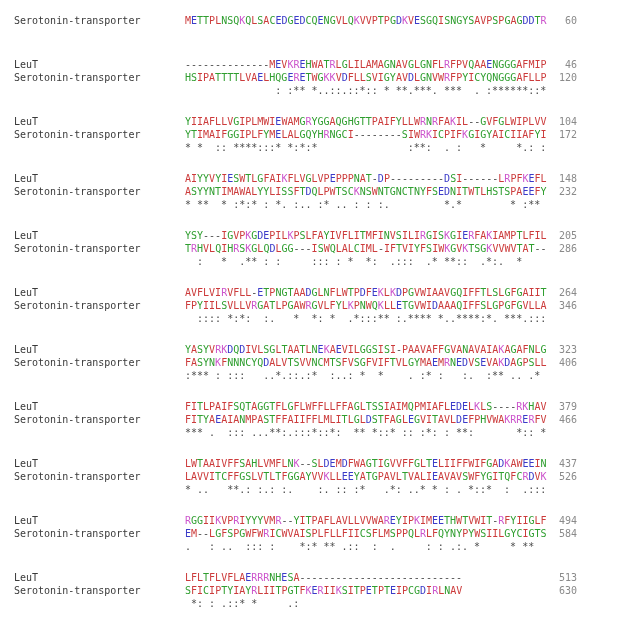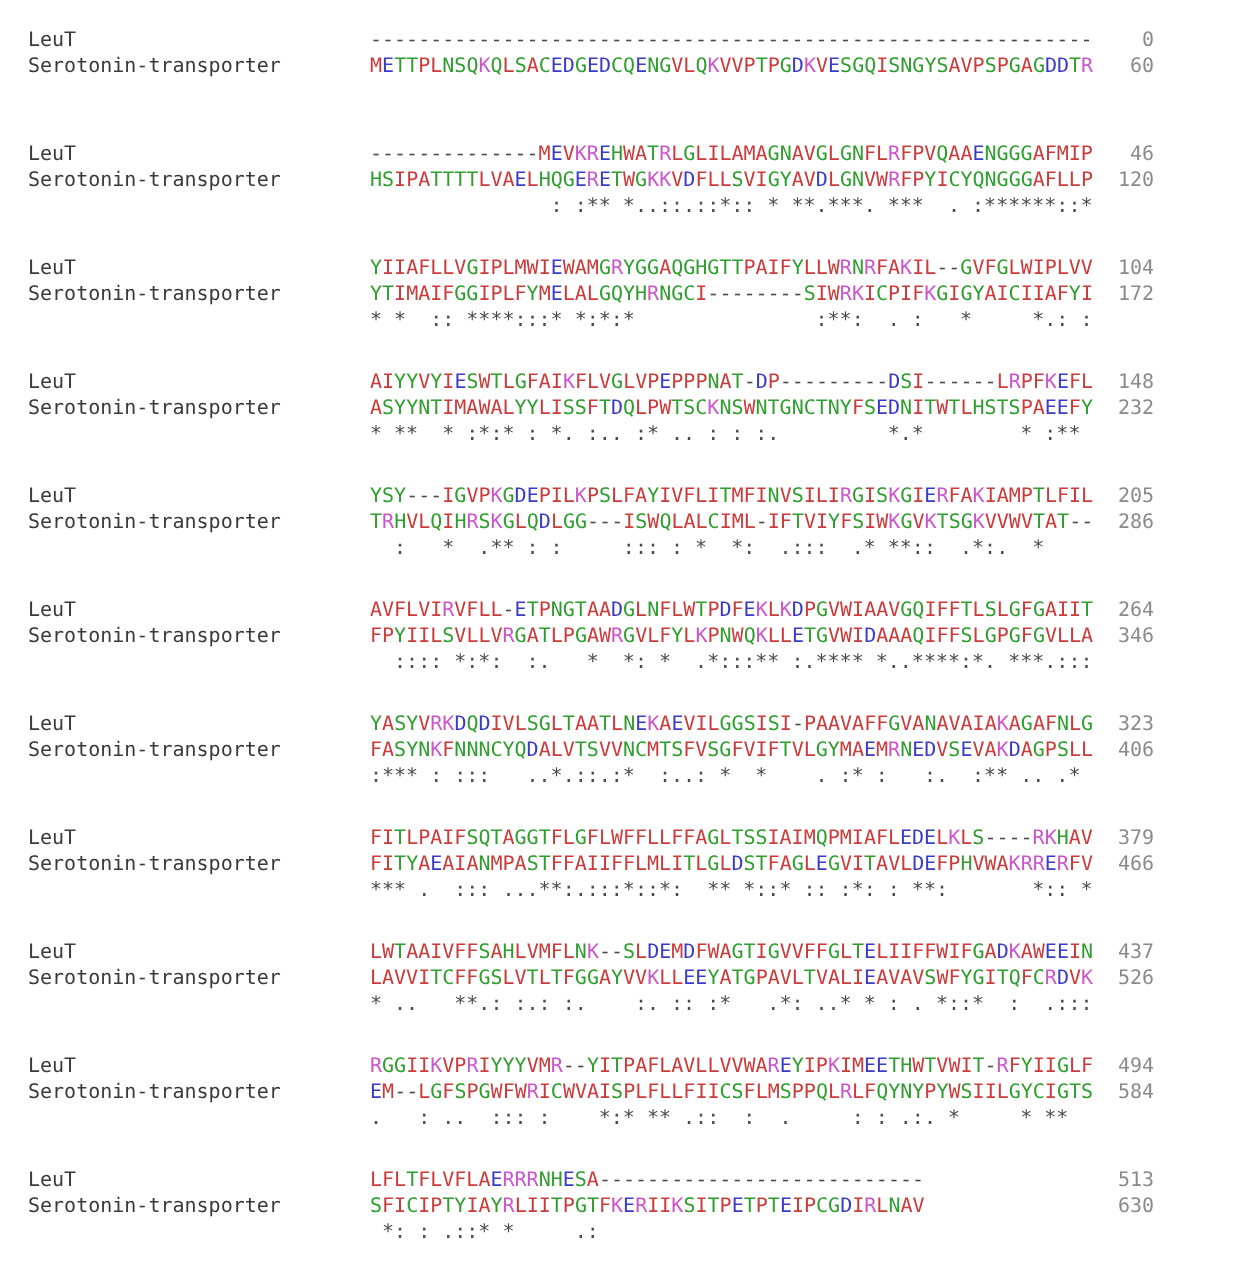--- a/index.html
+++ b/index.html
@@ -52,21 +52,20 @@
   .c-m { color: #cc55cc; }   
   .c-g { color: #2f9e2f; }   
   .c-x { color: #4a4a4a; }   
   .cons { color: #4a4a4a; }
 </style>
 </head>
 <body>
 
 <div class="alignment" id="alignment">
     <div class="block">
-      <div class="row"><span class="nm">LeuT</span><span class="sq"><span class="c-x">------------------------------------------------------------</span></span><span class="no">0</span></div>
       <div class="row"><span class="nm">Serotonin-transporter</span><span class="sq"><span class="c-r">M</span><span class="c-b">E</span><span class="c-g">TT</span><span class="c-r">PL</span><span class="c-g">NSQ</span><span class="c-m">K</span><span class="c-g">Q</span><span class="c-r">L</span><span class="c-g">S</span><span class="c-r">A</span><span class="c-g">C</span><span class="c-b">ED</span><span class="c-g">G</span><span class="c-b">ED</span><span class="c-g">CQ</span><span class="c-b">E</span><span class="c-g">NG</span><span class="c-r">VL</span><span class="c-g">Q</span><span class="c-m">K</span><span class="c-r">VVP</span><span class="c-g">T</span><span class="c-r">P</span><span class="c-g">G</span><span class="c-b">D</span><span class="c-m">K</span><span class="c-r">V</span><span class="c-b">E</span><span class="c-g">SGQ</span><span class="c-r">I</span><span class="c-g">SNGYS</span><span class="c-r">AVP</span><span class="c-g">S</span><span class="c-r">P</span><span class="c-g">G</span><span class="c-r">A</span><span class="c-g">G</span><span class="c-b">DD</span><span class="c-g">T</span><span class="c-m">R</span></span><span class="no">60</span></div>
       <div class="row cons"><span class="nm"></span><span class="sq"></span></div>
     </div>
     <div class="block">
       <div class="row"><span class="nm">LeuT</span><span class="sq"><span class="c-x">--------------</span><span class="c-r">M</span><span class="c-b">E</span><span class="c-r">V</span><span class="c-m">KR</span><span class="c-b">E</span><span class="c-g">H</span><span class="c-r">WA</span><span class="c-g">T</span><span class="c-m">R</span><span class="c-r">L</span><span class="c-g">G</span><span class="c-r">LILAMA</span><span class="c-g">GN</span><span class="c-r">AV</span><span class="c-g">G</span><span class="c-r">L</span><span class="c-g">GN</span><span class="c-r">FL</span><span class="c-m">R</span><span class="c-r">FPV</span><span class="c-g">Q</span><span class="c-r">AA</span><span class="c-b">E</span><span class="c-g">NGGG</span><span class="c-r">AFMIP</span></span><span class="no">46</span></div>
       <div class="row"><span class="nm">Serotonin-transporter</span><span class="sq"><span class="c-g">HS</span><span class="c-r">IPA</span><span class="c-g">TTTT</span><span class="c-r">LVA</span><span class="c-b">E</span><span class="c-r">L</span><span class="c-g">HQG</span><span class="c-b">E</span><span class="c-m">R</span><span class="c-b">E</span><span class="c-g">T</span><span class="c-r">W</span><span class="c-g">G</span><span class="c-m">KK</span><span class="c-r">V</span><span class="c-b">D</span><span class="c-r">FLL</span><span class="c-g">S</span><span class="c-r">VI</span><span class="c-g">GY</span><span class="c-r">AV</span><span class="c-b">D</span><span class="c-r">L</span><span class="c-g">GN</span><span class="c-r">VW</span><span class="c-m">R</span><span class="c-r">FP</span><span class="c-g">Y</span><span class="c-r">I</span><span class="c-g">CYQNGGG</span><span class="c-r">AFLLP</span></span><span class="no">120</span></div>
       <div class="row cons"><span class="nm"></span><span class="sq">               : :** *..::.::*:: * **.***. ***  . :******::*</span></div>
     </div>
     <div class="block">
       <div class="row"><span class="nm">LeuT</span><span class="sq"><span class="c-g">Y</span><span class="c-r">IIAFLLV</span><span class="c-g">G</span><span class="c-r">IPLMWI</span><span class="c-b">E</span><span class="c-r">WAM</span><span class="c-g">G</span><span class="c-m">R</span><span class="c-g">YGG</span><span class="c-r">A</span><span class="c-g">QGHGTT</span><span class="c-r">PAIF</span><span class="c-g">Y</span><span class="c-r">LLW</span><span class="c-m">R</span><span class="c-g">N</span><span class="c-m">R</span><span class="c-r">FA</span><span class="c-m">K</span><span class="c-r">IL</span><span class="c-x">--</span><span class="c-g">G</span><span class="c-r">VF</span><span class="c-g">G</span><span class="c-r">LWIPLVV</span></span><span class="no">104</span></div>

